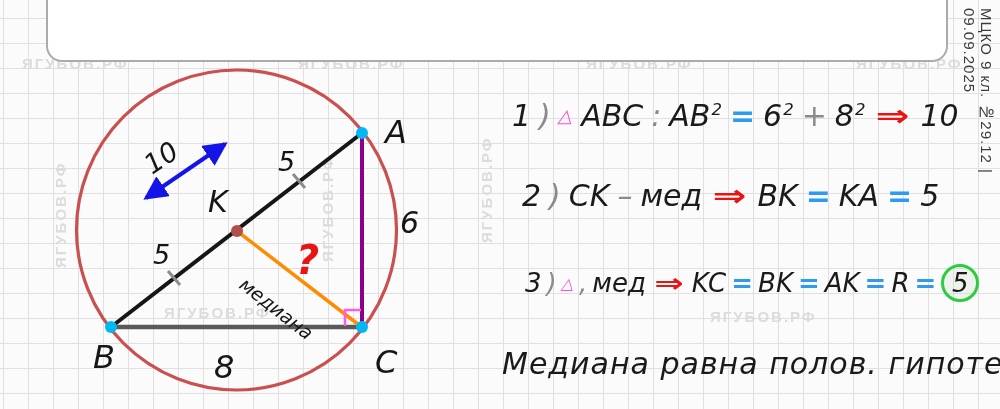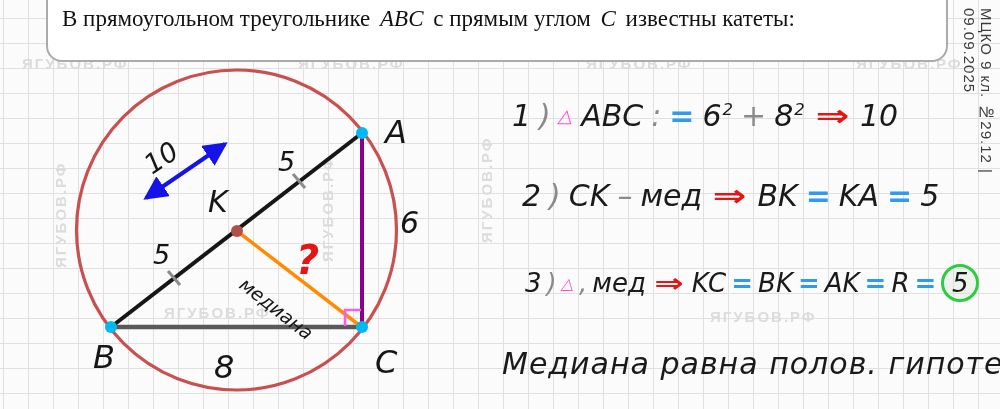--- a/index.html
+++ b/index.html
@@ -61,21 +61,20 @@
   }
   .footnote{
     position:absolute; left:502px; top:346px; font-size:30px; color:#1a1a1a;
     z-index:4; white-space:nowrap; letter-spacing:1px;
   }
 </style>
 </head>
 <body>
 
 <div class="problem-box">
-  <div class="problem-line"><span class="plain">В прямоугольном треугольнике </span><span class="math">ABC </span><span class="plain">с прямым углом </span><span class="math">C </span><span class="plain">известны катеты: </span></div>
 </div>
 
 <div class="side-note">МЦКО 9 кл. №29.12 | 09.09.2025</div>
 
 <svg class="figure" width="1000" height="409" viewBox="0 0 1000 409">
   <defs>
     <marker id="bluehead" markerWidth="8" markerHeight="8" refX="5.2" refY="3" orient="auto-start-reverse" markerUnits="strokeWidth">
       <path d="M0,0 L6,3 L0,6 Z" style="fill:var(--arrow-blue,#1414e8)"></path>
     </marker>
   </defs>
@@ -122,20 +121,21 @@
   <text class="hw-svg" x="238" y="287" font-size="19" transform="rotate(38 238 287)">медиана</text>
   <text x="296" y="274" font-size="40" font-weight="bold" class="hw-svg" style="fill:var(--accent-red,#e81313)">?</text>
 </svg>
 
 <div id="sol1" class="sol-line hw">
     <span class="tok c-black">1</span>
     <span class="tok c-gray">)</span>
     <span class="tok c-pink tok-tri">△</span>
     <span class="tok c-black">ABC</span>
     <span class="tok c-gray">:</span>
+    <span class="tok c-black">AB<sup>2</sup></span>
     <span class="tok c-blue">=</span>
     <span class="tok c-black">6<sup>2</sup></span>
     <span class="tok c-gray">+</span>
     <span class="tok c-black">8<sup>2</sup></span>
     <span class="tok c-red tok-arrow">⇒</span>
     <span class="tok c-black">10</span>
   </div>
 <div id="sol2" class="sol-line hw">
     <span class="tok c-black">2</span>
     <span class="tok c-gray">)</span>

